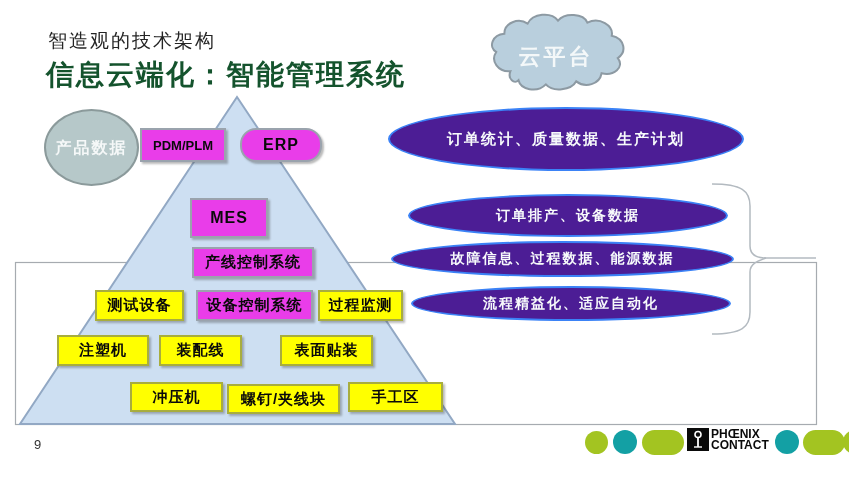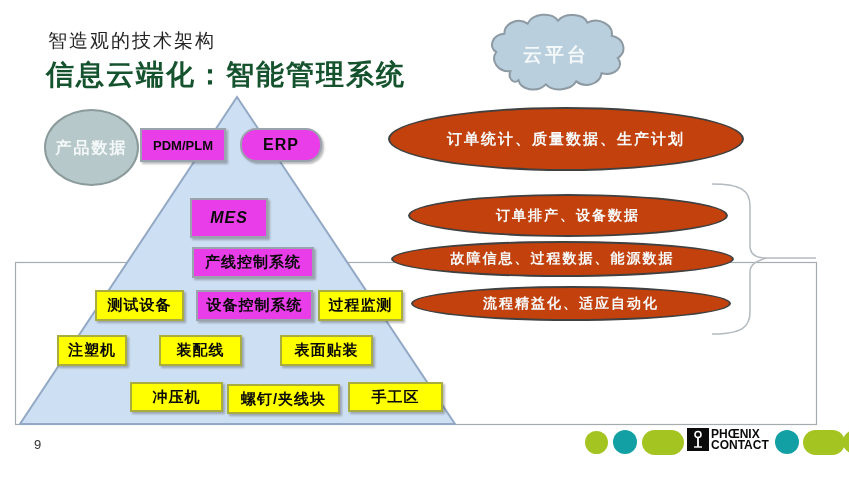--- a/index.html
+++ b/index.html
@@ -19,21 +19,21 @@
     font-size:28px;font-weight:bold;letter-spacing:2px;color:#14532d;
   }
   .page-num{
     position:absolute;left:34px;top:437px;z-index:4;
     font-size:13px;color:#333;
   }
 
   .cloud-wrap{position:absolute;left:480px;top:8px;width:152px;height:94px;z-index:2;}
   .cloud-label{
     position:absolute;left:0;top:34px;width:152px;text-align:center;z-index:3;
-    color:#f4f8f9;font-size:19px;font-weight:bold;letter-spacing:3px;
+    color:#f4f8f9;font-size:22px;font-weight:bold;letter-spacing:3px;
   }
 
   .data-circle{
     position:absolute;left:44px;top:109px;width:95px;height:77px;z-index:3;
     background:#b6c8c9;border:2px solid #8b9a9b;border-radius:50%;
     display:flex;flex-direction:row;align-items:center;justify-content:center;
     color:#f5f8f8;font-size:16px;font-weight:bold;letter-spacing:2px;line-height:21px;
     box-sizing:border-box;
   }
 
@@ -43,21 +43,21 @@
     font-weight:bold;color:#0a0a0a;
     box-shadow:2px 2px 2px rgba(60,60,60,.35);
   }
   .magenta{background:#e93de9;border:2px solid #9aa3ad;}
   .yellow{background:#ffff00;border:2px solid #a8ad3e;text-align:center;}
   .f-cn{font-size:15px;letter-spacing:1px;}
   .f-lat{font-size:16px;letter-spacing:1px;}
 
   .ellipse{
     position:absolute;z-index:3;box-sizing:border-box;border-radius:50%;
-    background:#c2410c;border:2px solid #404040;
+    background:#4c1d95;border:2px solid #3b82f6;
     display:flex;align-items:center;justify-content:center;
     color:#f7fafb;font-weight:bold;letter-spacing:2px;
   }
 
   .dot{position:absolute;z-index:4;border-radius:50%;}
   .pill{position:absolute;z-index:4;border-radius:13px;}
   .green{background:#a3c421;}
   .teal{background:#13a0a4;}
 
   .logo-icon{position:absolute;left:687px;top:428px;width:22px;height:23px;z-index:4;}
@@ -91,29 +91,29 @@
   </div>
 
   <div class="data-circle">
     <span>产品</span>
     <span>数据</span>
   </div>
 
   <div class="box magenta" style="left:140px;top:128px;width:86px;height:34px;font-size:13px;">PDM/PLM</div>
   <div class="box magenta f-lat" style="left:240px;top:128px;width:82px;height:34px;border-radius:16px;">ERP</div>
 
-  <div class="box magenta f-lat" style="left:190px;top:198px;width:78px;height:40px;font-style:italic;">MES</div>
+  <div class="box magenta f-lat" style="left:190px;top:198px;width:78px;height:40px;">MES</div>
 
   <div class="box magenta f-cn" style="left:192px;top:247px;width:122px;height:31px;">产线控制系统</div>
 
   <div class="box yellow f-cn" style="left:95px;top:290px;width:89px;height:31px;">测试设备</div>
   <div class="box yellow f-cn" style="left:318px;top:290px;width:85px;height:31px;">过程监测</div>
   <div class="box magenta f-cn" style="left:196px;top:290px;width:117px;height:31px;">设备控制系统</div>
 
-  <div class="box yellow f-cn" style="left:57px;top:335px;width:70px;height:31px;">注塑机</div>
+  <div class="box yellow f-cn" style="left:57px;top:335px;width:92px;height:31px;">注塑机</div>
   <div class="box yellow f-cn" style="left:159px;top:335px;width:83px;height:31px;">装配线</div>
   <div class="box yellow f-cn" style="left:280px;top:335px;width:93px;height:31px;">表面贴装</div>
 
   <div class="box yellow f-cn" style="left:130px;top:382px;width:93px;height:30px;">冲压机</div>
   <div class="box yellow f-cn" style="left:227px;top:384px;width:113px;height:30px;">螺钉/夹线块</div>
   <div class="box yellow f-cn" style="left:348px;top:382px;width:95px;height:30px;">手工区</div>
 
   <div class="ellipse" style="left:388px;top:107px;width:356px;height:64px;font-size:15px;">订单统计、质量数据、生产计划</div>
   <div class="ellipse" style="left:408px;top:194px;width:320px;height:43px;font-size:14px;">订单排产、设备数据</div>
   <div class="ellipse" style="left:391px;top:241px;width:343px;height:36px;font-size:14px;">故障信息、过程数据、能源数据</div>

